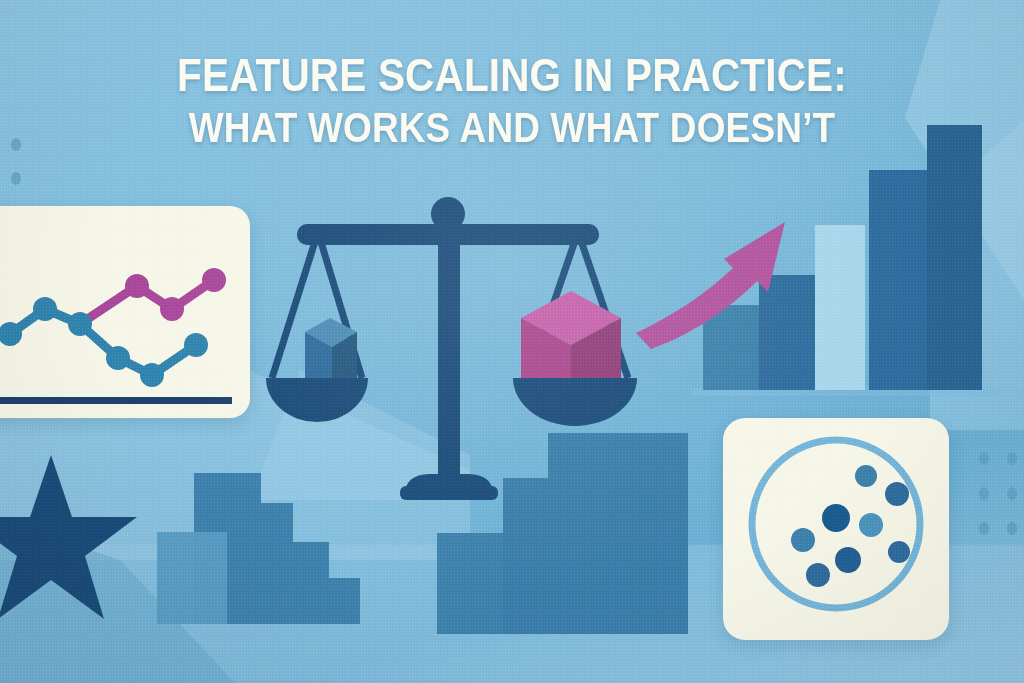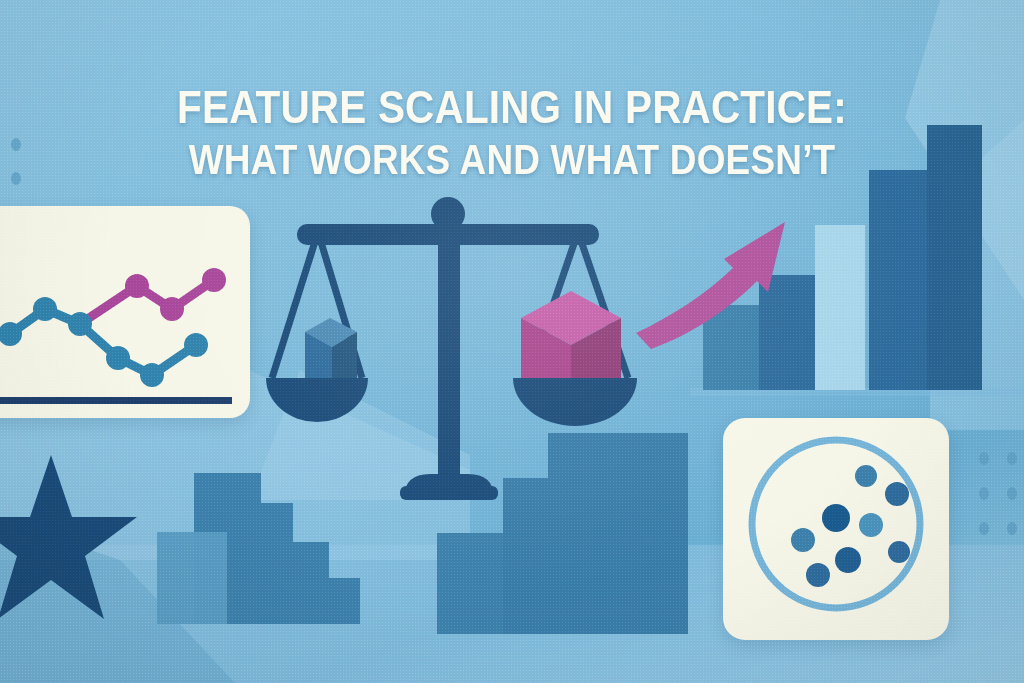--- a/index.html
+++ b/index.html
@@ -21,21 +21,21 @@
     background-size:3px 3px, 4px 4px;
     background-position:0 0, 2px 1px;
   }
   .vignette{
     pointer-events:none;
     background:radial-gradient(ellipse at 50% 40%, rgba(255,255,255,.10) 0%, rgba(255,255,255,0) 55%, rgba(0,0,0,.07) 100%);
   }
   
   #title-block{
     position:absolute;left:0;top:52px;width:1024px;text-align:center;
-    z-index:40;pointer-events:none;margin-top:32px;
+    z-index:40;pointer-events:none;
   }
   .title-line{
     color:#fbfaf0;
     font-weight:bold;
     font-stretch:condensed;
     letter-spacing:.2px;
     line-height:1.0;
     text-shadow:0 2px 5px rgba(20,60,95,.25);
     transform:scaleX(.88);
     transform-origin:center;

